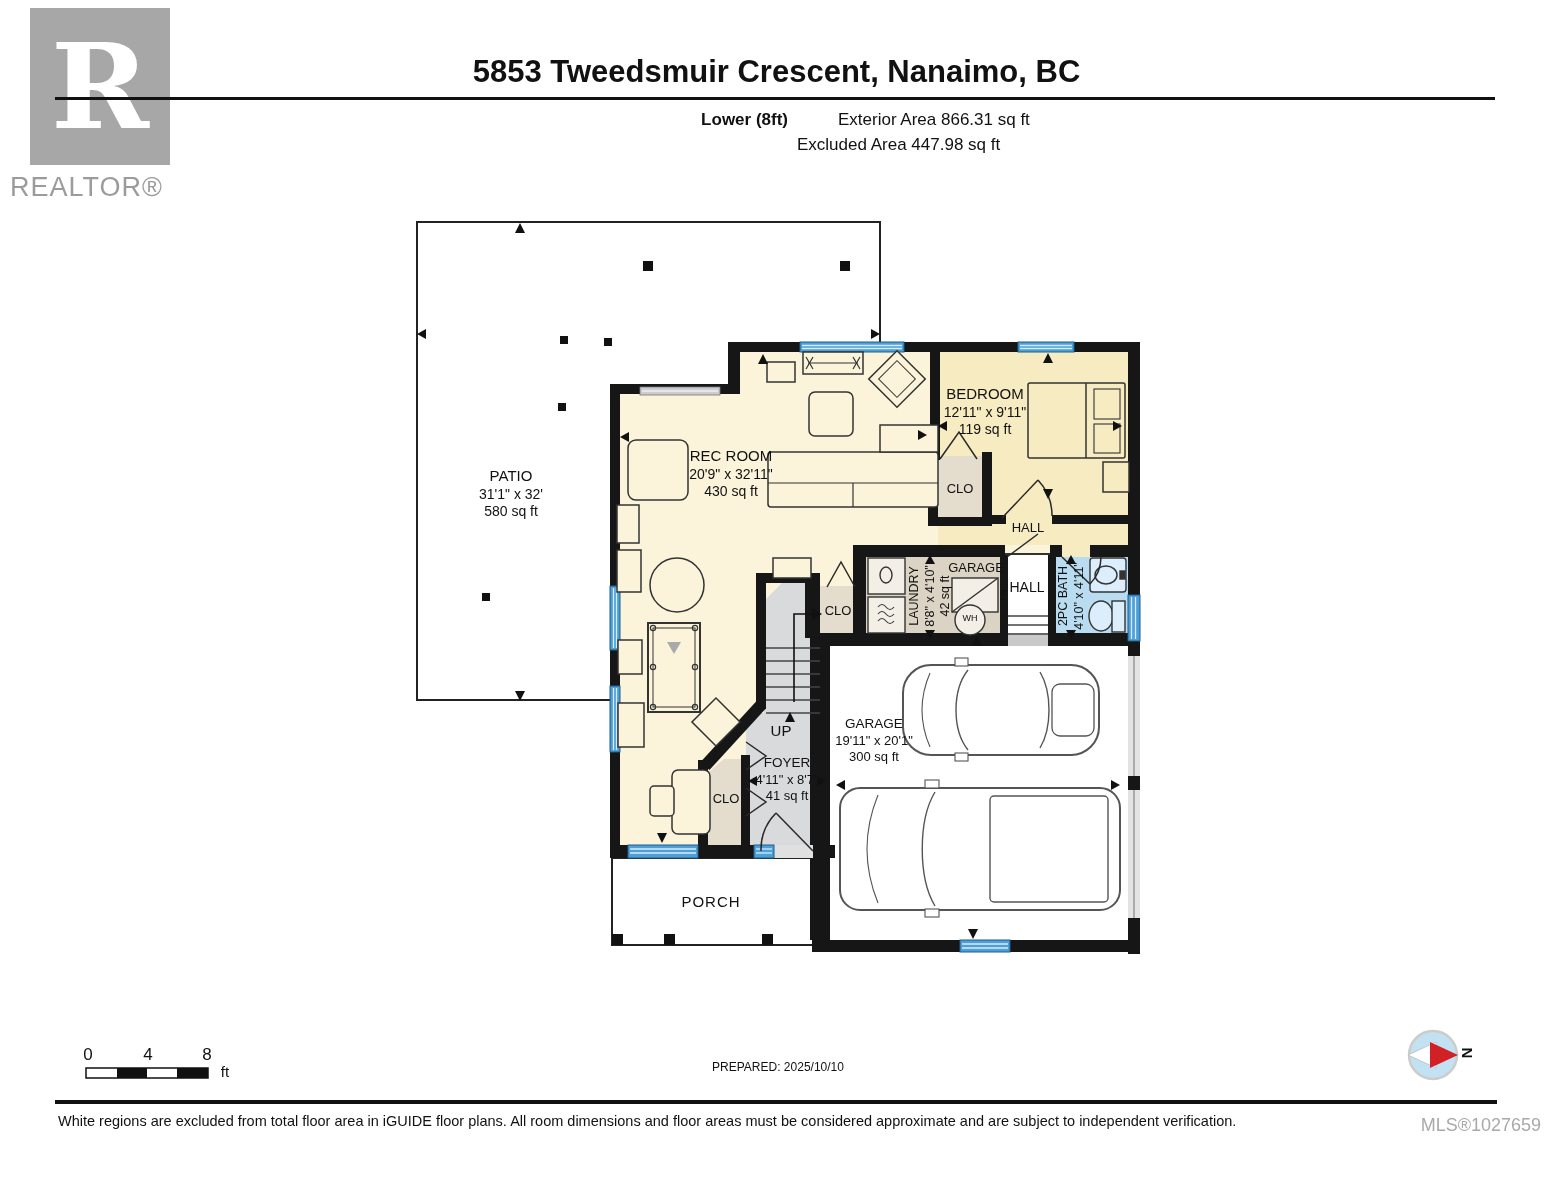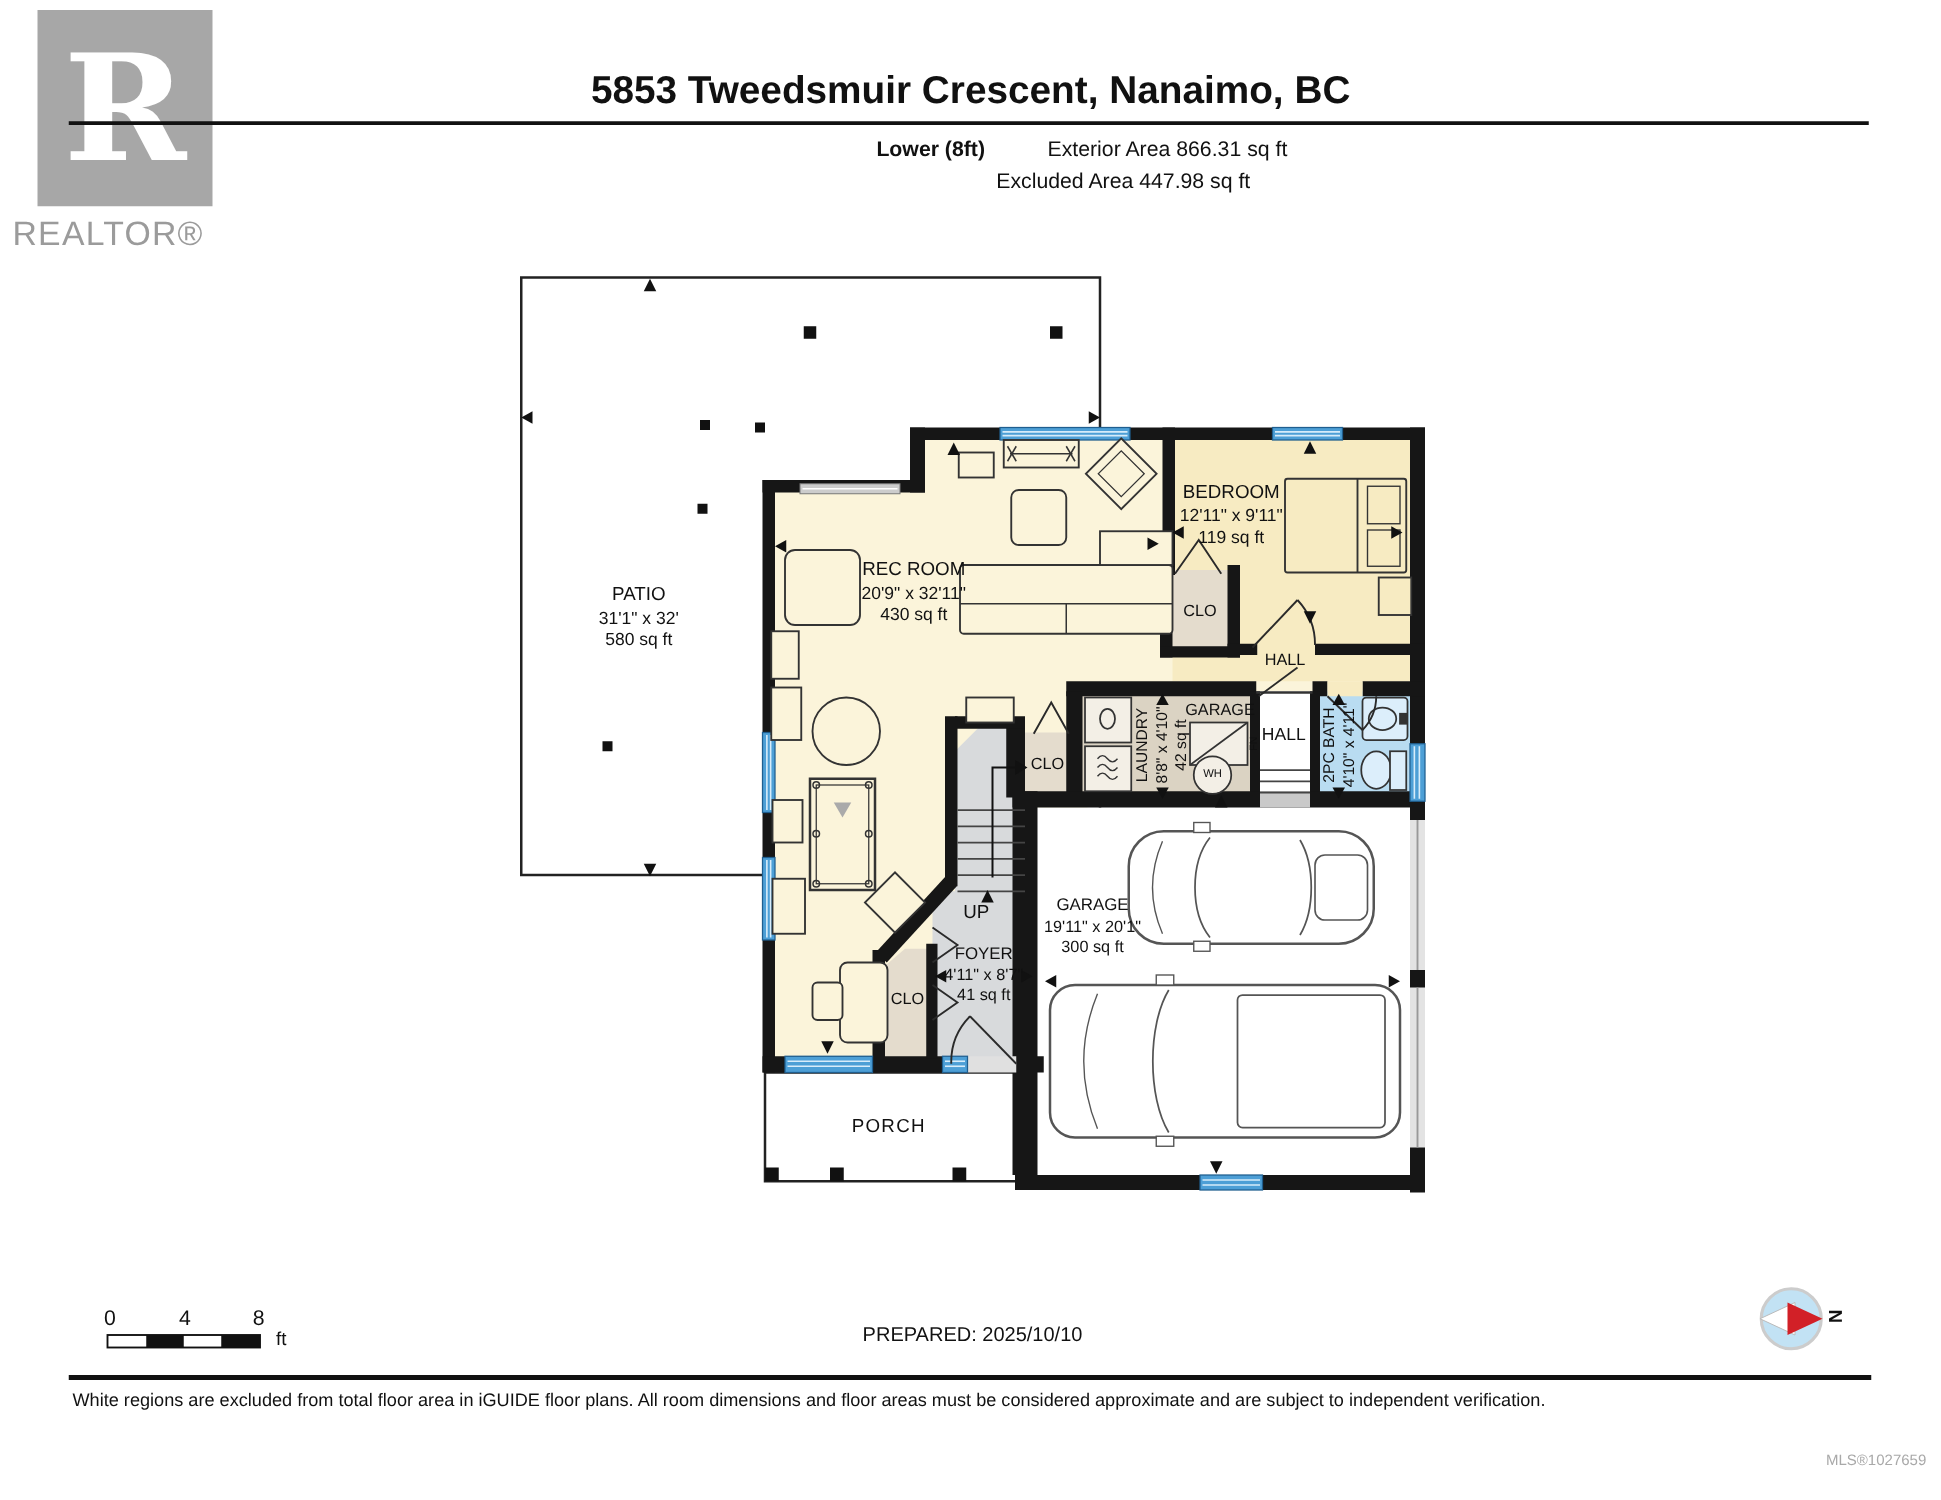--- a/index.html
+++ b/index.html
@@ -16,23 +16,23 @@
   .flabel{position:absolute;left:640px;top:110px;width:148px;text-align:right;font-size:17px;font-weight:bold;z-index:4;}
   .farea1{position:absolute;left:797px;top:110px;font-size:17px;z-index:4;margin-left:41px;}
   .farea2{position:absolute;left:797px;top:135px;font-size:17px;z-index:4;}
   .lbl{position:absolute;transform:translate(-50%,-50%);text-align:center;line-height:1.25;white-space:nowrap;z-index:5;}
   .rot{transform:translate(-50%,-50%) rotate(-90deg);}
   .rot90{transform:translate(-50%,-50%) rotate(90deg);}
   .big{font-size:15px;} .big .dim{font-size:14px;}
   .mid{font-size:13.5px;} .mid .dim{font-size:13px;}
   .sm{font-size:13px;}
   .tick{font-size:17px;}
-  .prepared{position:absolute;left:778px;top:1060px;transform:translateX(-50%);font-size:16px;z-index:5;}
+  .prepared{position:absolute;left:778px;top:1060px;transform:translateX(-50%);font-size:12px;z-index:5;}
   .disclaimer{position:absolute;left:58px;top:1113px;font-size:14.5px;z-index:5;}
-  .mls{position:absolute;right:12px;top:1161px;font-size:12px;color:#a9a9a9;z-index:5;}
+  .mls{position:absolute;right:12px;top:1115px;font-size:18px;color:#a9a9a9;z-index:5;}
 </style>
 </head>
 <body>
 
 <div class="stage">
 
   <div class="logo-box">
       <span>R</span>
     </div>
   <div class="logo-word">REALTOR®</div>

